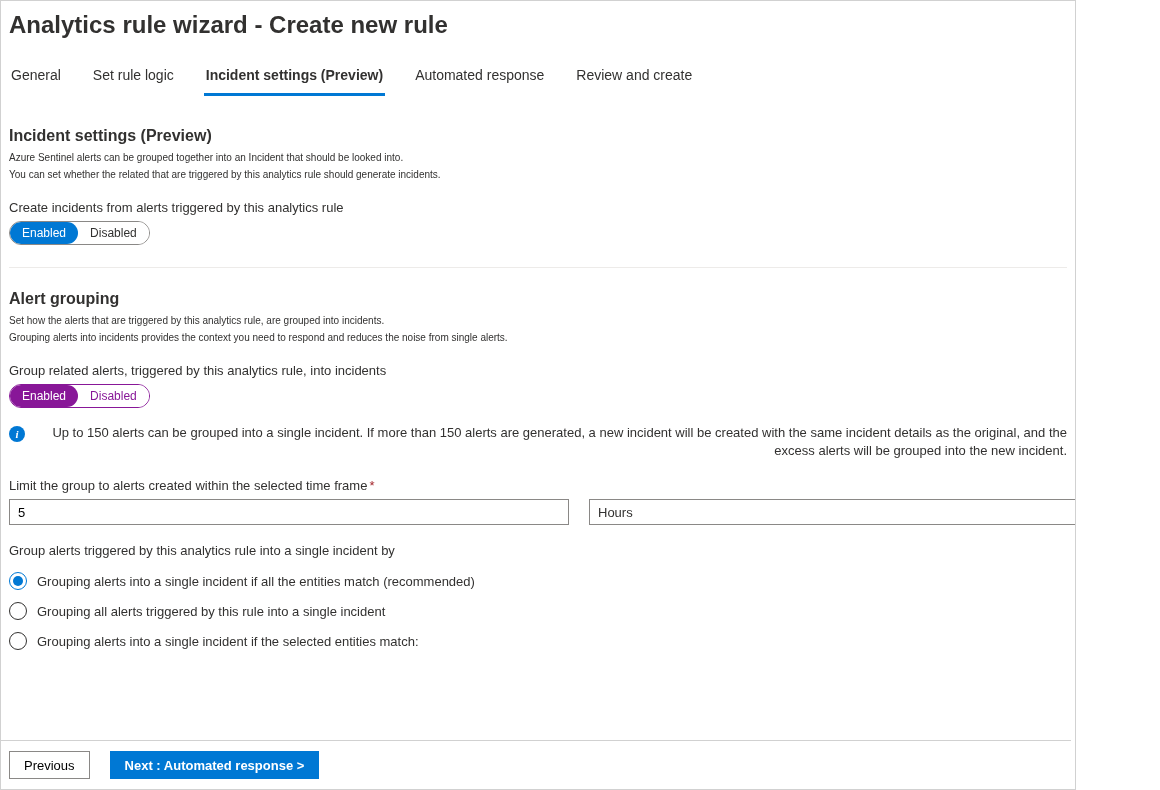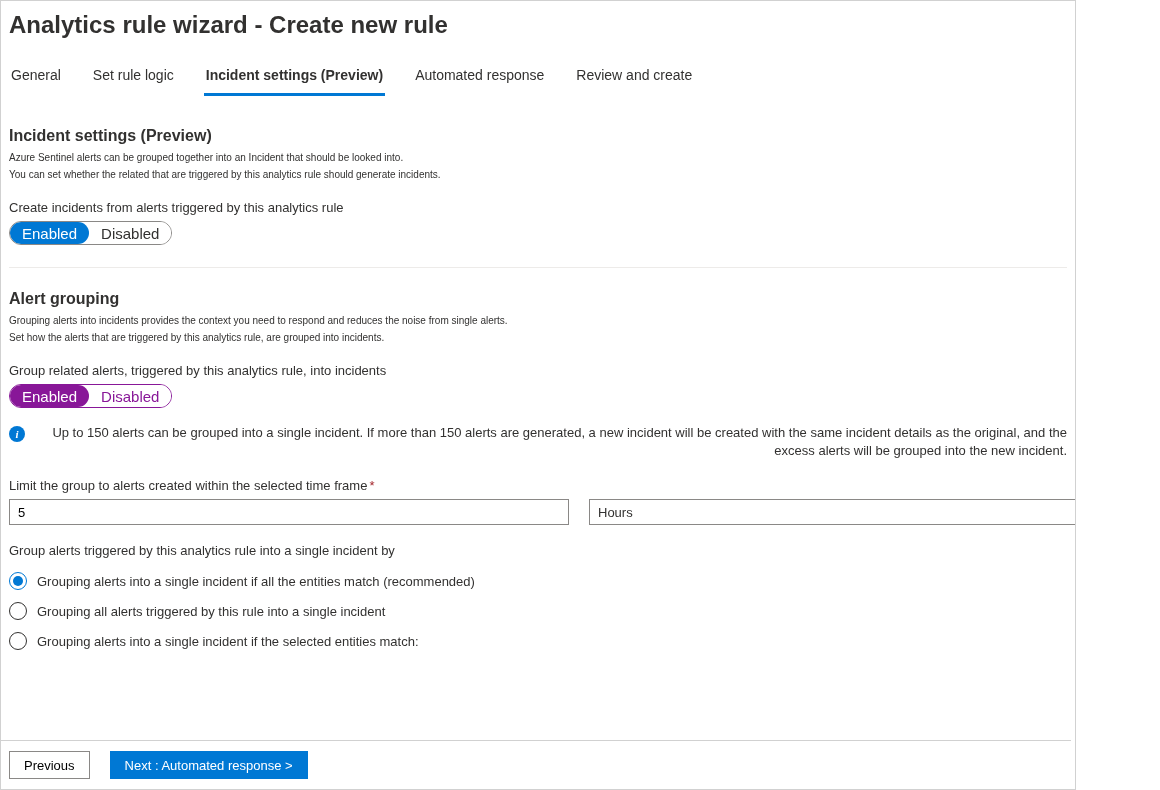--- a/index.html
+++ b/index.html
@@ -68,21 +68,21 @@
     .toggle-group {
       display: inline-flex;
       border: 1px solid #8a8886;
       border-radius: 14px;
       overflow: hidden;
       height: 24px;
       align-items: stretch;
     }
     .toggle-option {
       padding: 0 12px;
-      font-size: 15px;
+      font-size: 12px;
       display: flex;
       align-items: center;
       cursor: pointer;
       background: #fff;
       color: #323130;
     }
     .toggle-option.selected.blue {
       background: #0078d4;
       color: #fff;
       border-radius: 14px;
@@ -212,21 +212,21 @@
       padding: 0 14px;
       font-size: 13px;
       border: 1px solid #8a8886;
       background: #fff;
       cursor: pointer;
     }
     .btn.primary {
       background: #0078d4;
       color: #fff;
       border-color: #0078d4;
-      font-weight: 400;
+      font-weight: 700;
     }
   </style>
 </head>
 <body>
 
 <div class="page">
 
   <div class="header">
     <div class="title">Analytics rule wizard - Create new rule</div>
     <div class="tabs">
@@ -248,22 +248,22 @@
     <div class="field-label">Create incidents from alerts triggered by this analytics rule</div>
     <div class="toggle-group">
       <div class="toggle-option selected blue">Enabled</div>
       <div class="toggle-option">Disabled</div>
     </div>
 
     <hr class="divider">
 
     
     <div class="section-title">Alert grouping</div>
+    <div class="desc">Set how the alerts that are triggered by this analytics rule, are grouped into incidents.</div>
     <div class="desc">Grouping alerts into incidents provides the context you need to respond and reduces the noise from single alerts.</div>
-    <div class="desc">Set how the alerts that are triggered by this analytics rule, are grouped into incidents.</div>
 
     <div class="field-label">Group related alerts, triggered by this analytics rule, into incidents</div>
     <div class="toggle-group purple">
       <div class="toggle-option selected purple">Enabled</div>
       <div class="toggle-option">Disabled</div>
     </div>
 
     <div class="info-note">
       <div class="info-icon">i</div>
       <div class="info-text">Up to 150 alerts can be grouped into a single incident. If more than 150 alerts are generated, a new incident will be created with the same incident details as the original, and the excess alerts will be grouped into the new incident.</div>

